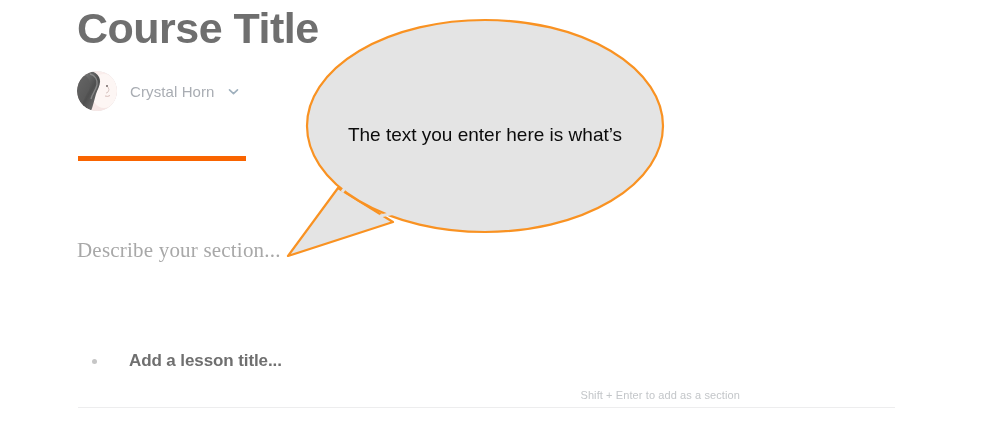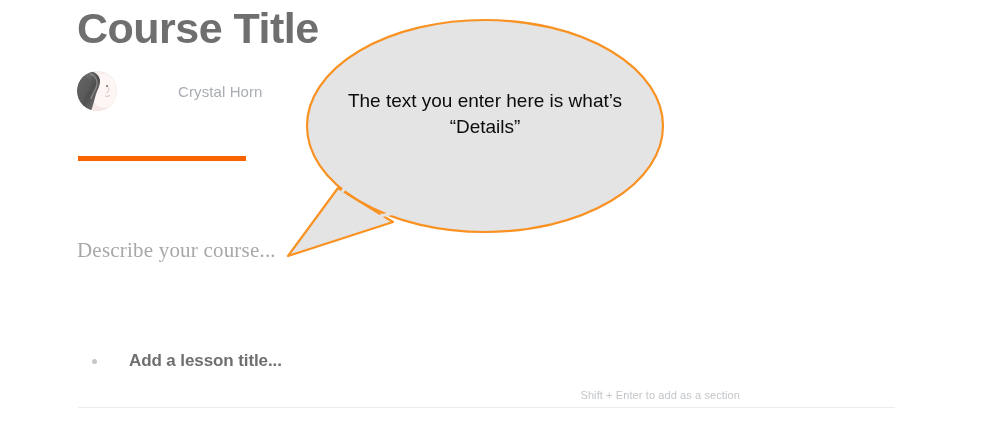--- a/index.html
+++ b/index.html
@@ -37,21 +37,20 @@
   }
 
   
   .author-row {
     position: absolute;
     left: 77px;
     top: 71px;
     height: 40px;
     display: flex;
     align-items: center;
-    gap: 48px;
   }
   .avatar {
     width: 40px;
     height: 40px;
     border-radius: 50%;
     overflow: hidden;
     flex: 0 0 auto;
     background: #f3eceb;
     position: relative;
     box-shadow: inset 0 0 0 1px rgba(0,0,0,0.04);
@@ -163,21 +162,21 @@
     position: absolute;
     left: 320px;
     top: 88px;
     width: 330px;
     text-align: center;
     font-family: "Liberation Sans", sans-serif;
     font-size: 19px;
     line-height: 26px;
     color: #0c0c0c;
   }
-  .callout-text .cl { display: block; white-space: nowrap; }
+  .callout-text .cl { display: block; white-space: nowrap; margin-top: 34px; }
 </style>
 </head>
 <body>
 
 <div id="canvas">
 
   <div class="course-title">Course Title</div>
 
   <div class="author-row">
     <div class="avatar">
@@ -214,21 +213,21 @@
     <div class="author-name">Crystal Horn</div>
     <div class="chevron">
       <svg width="13" height="13" viewBox="0 0 13 13" aria-hidden="true">
         <path d="M2.5 4.8 L6.5 8.6 L10.5 4.8" fill="none" stroke="#9fb0bd" stroke-width="1.6" stroke-linecap="round" stroke-linejoin="round"></path>
       </svg>
     </div>
   </div>
 
   <div class="orange-rule"></div>
 
-  <div class="describe-placeholder">Describe your course...</div>
+  <div class="describe-placeholder">Describe your section...</div>
 
   <div class="lesson-row">
     <span class="lesson-bullet"></span>
     <span class="lesson-text">Add a lesson title...</span>
   </div>
 
   <div class="section-hint">Shift + Enter to add as a section</div>
 
   <div class="bottom-divider"></div>
 
@@ -238,16 +237,15 @@
       <path d="M62,180 L12,248 L117,214 Z" fill="#e4e4e4" stroke="#f99222" stroke-width="2.2" stroke-linejoin="round"></path>
 
       <ellipse cx="209" cy="118" rx="178" ry="106" fill="#e4e4e4" stroke="#f99222" stroke-width="2.2"></ellipse>
 
       <path d="M66,184 L84,160 M104,208 L124,204" stroke="#e4e4e4" stroke-width="3"></path>
     </svg>
   </div>
 
   <div class="callout-text">
     <span class="cl">The text you enter here is what’s</span>
-    <span class="cl">“Details”</span>
   </div>
 
 </div>
 
 </body></html>

